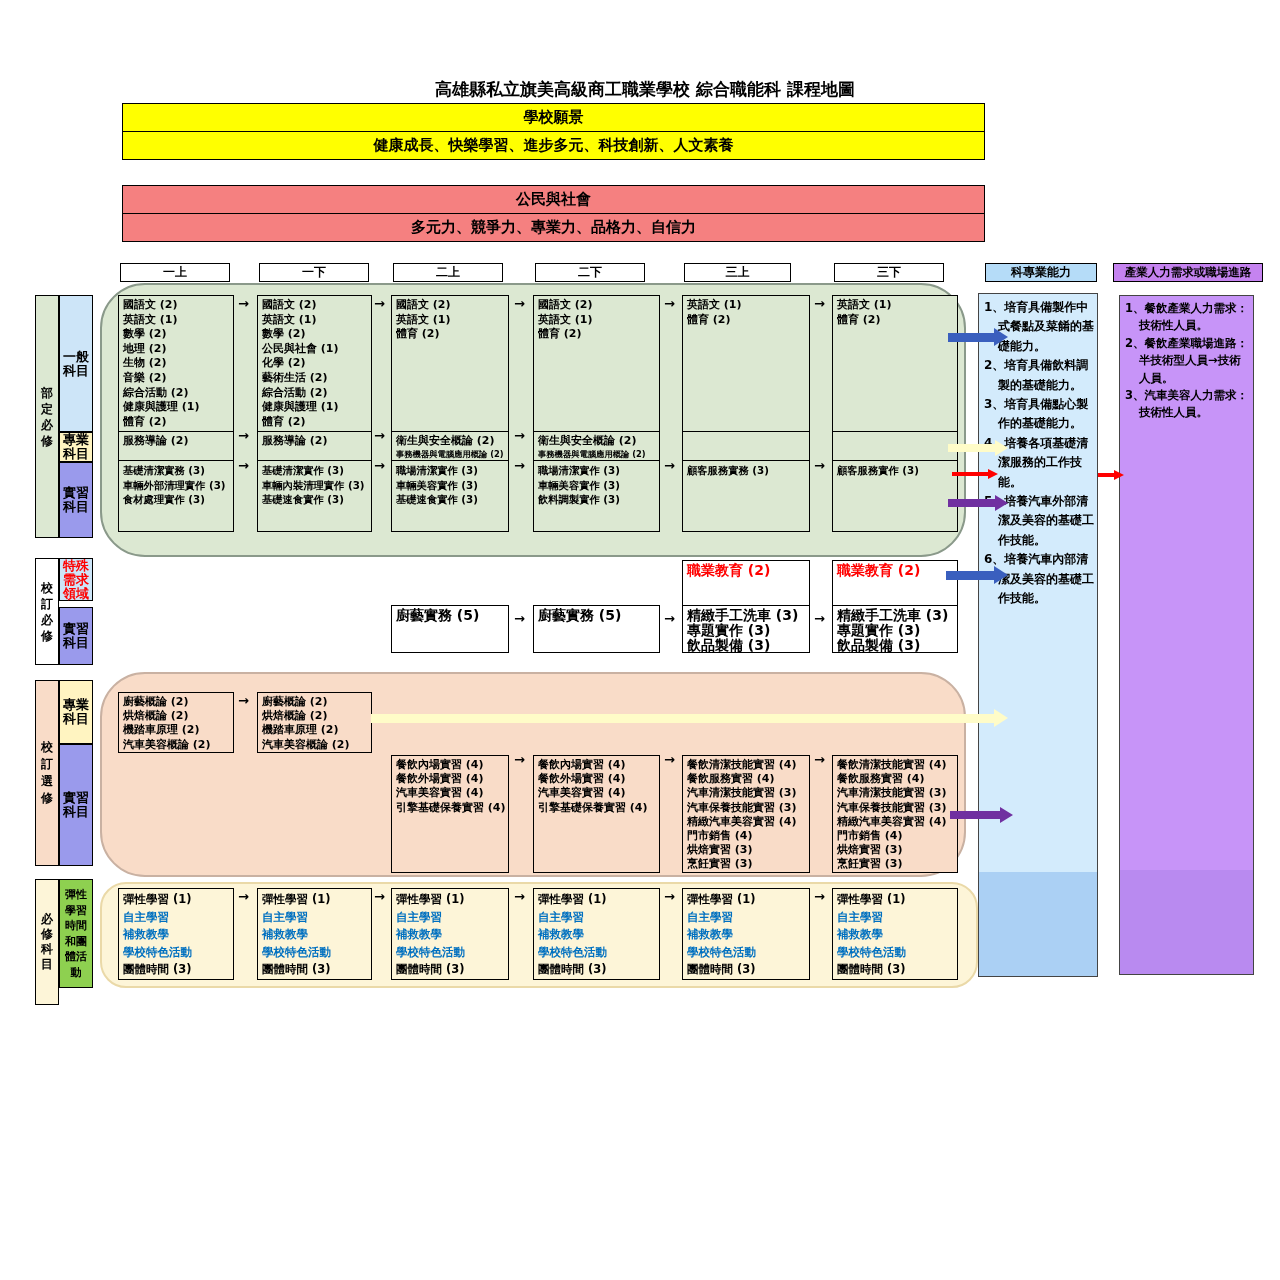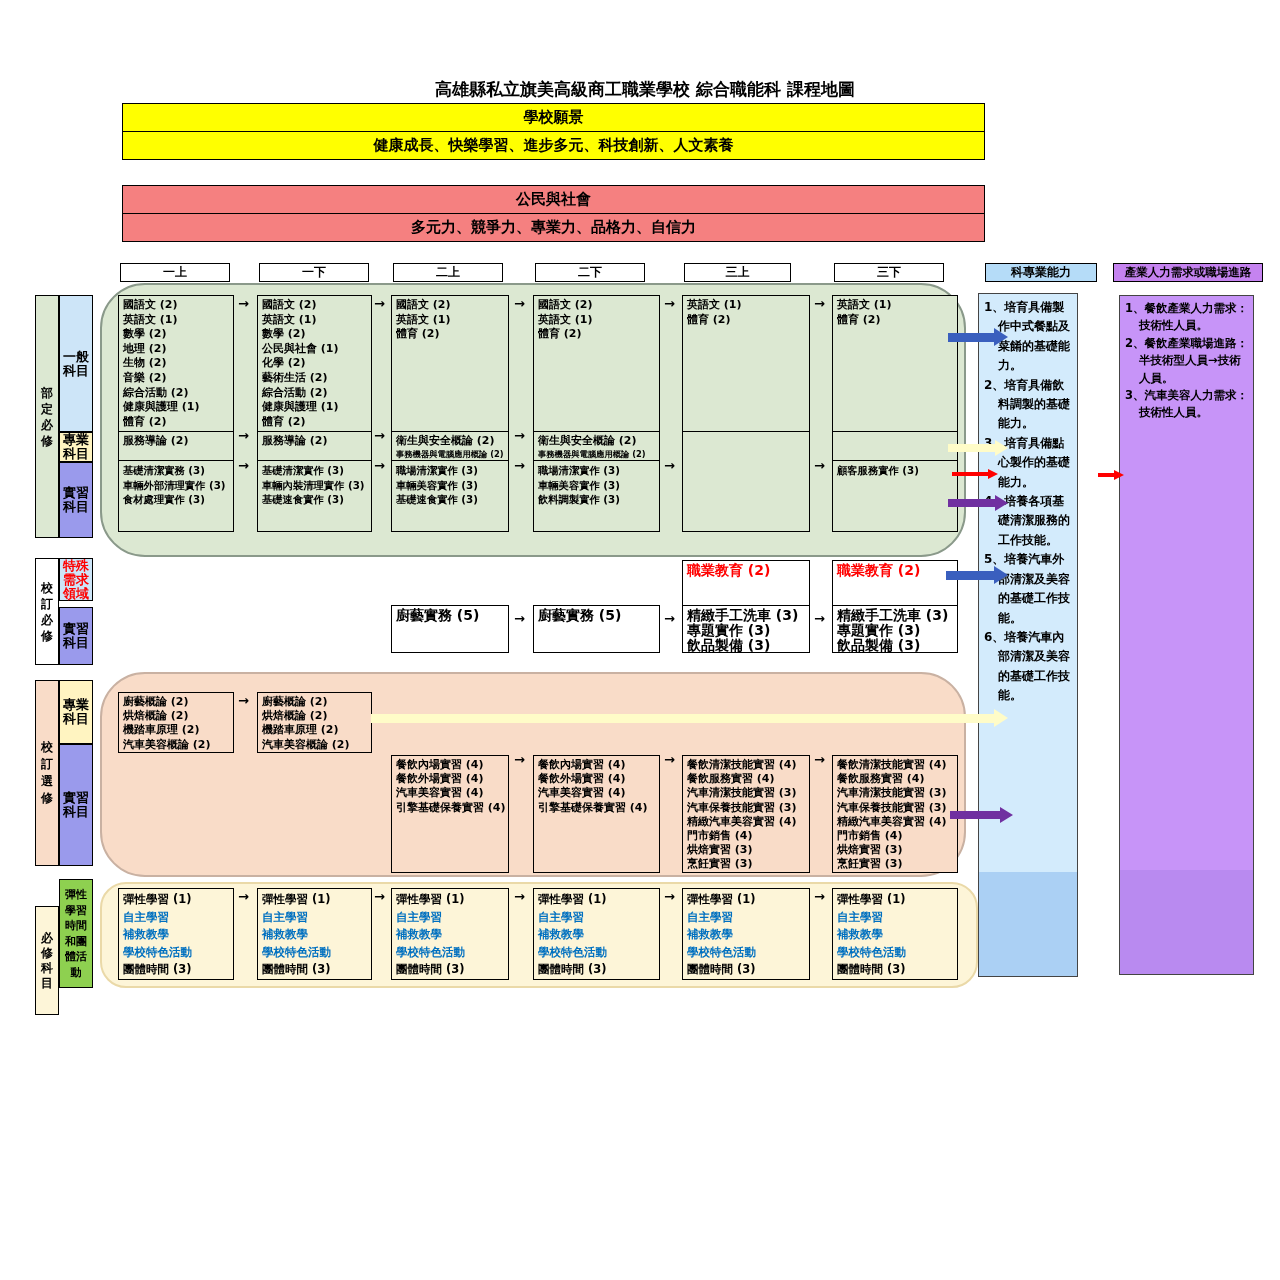--- a/index.html
+++ b/index.html
@@ -13,37 +13,37 @@
   .vision{top:103px;background:#FFFF00}
   .student{top:185px;background:#F58080}
   .cont-green{left:100px;top:283px;width:866px;height:274px;background:#DCE8D2;border:2px solid #8a998a;border-radius:45px}
   .cont-peach{left:100px;top:672px;width:866px;height:205px;background:#F9DCC8;border:2px solid #c9b1a2;border-radius:45px}
   .cont-cream{left:100px;top:882px;width:878px;height:106px;background:#FDF5D8;border:2px solid #ead9a8;border-radius:26px}
   .vlabel{display:flex;align-items:center;justify-content:center;text-align:center;border:1px solid #000}
   .vlabel>span{display:inline-block;word-break:break-all}
   .lbl-ministry{left:35px;top:295px;width:24px;height:243px;background:#DCE8D2;font-size:12px;line-height:16px}
   .lbl-schoolreq{left:35px;top:558px;width:24px;height:107px;background:#fff;font-size:12px;line-height:16px}
   .lbl-elective{left:35px;top:680px;width:24px;height:186px;background:#F9DCC8;font-size:12px;line-height:17px}
-  .lbl-flex{left:35px;top:906px;width:24px;height:109px;background:#FDF5D8;font-size:12px;line-height:15px}
+  .lbl-flex{left:35px;top:879px;width:24px;height:126px;background:#FDF5D8;font-size:12px;line-height:15px}
   .lbl-ministry>span,.lbl-schoolreq>span,.lbl-elective>span,.lbl-flex>span{width:13px}
   .sub{left:59px;width:34px;font-size:13px;line-height:14px}
   .sub>span{width:26px}
   .sub-general{top:295px;height:137px;background:#CDE5F8}
   .sub-prof{top:432px;height:30px;background:#FFF4C1}
   .sub-prac{top:462px;height:76px;background:#9A9AEC}
   .sub-special{top:558px;height:43px;background:#CDE5F8;color:#FF0000}
   .sub-reqprac{top:607px;height:58px;background:#9A9AEC}
   .sub-elecprof{top:680px;height:64px;background:#FFF4C1}
   .sub-elecprac{top:744px;height:122px;background:#9A9AEC}
   .sub-flex{top:879px;height:109px;background:#8ED050;font-size:11px;line-height:15.5px}
   .hdr-box{height:19px;line-height:17px;text-align:center;font-size:12px;border:1px solid #000;background:#fff}
   .hdr-abilities{left:985px;top:263px;width:112px;background:#B5DCF8}
   .hdr-industry{left:1113px;top:263px;width:150px;background:#C583F0;font-size:11.5px}
   .panel{border:1px solid #444}
-  .panel-abilities{left:978px;top:293px;width:100px;height:684px;background:#D3EBFC}
+  .panel-abilities{left:978px;top:293px;width:120px;height:684px;background:#D3EBFC}
   .panel-industry{left:1119px;top:295px;width:135px;height:680px;background:#C794F8}
   .pdark{position:absolute;left:0;bottom:0;width:100%;height:104px}
   .pa-dark{background:#ABD0F4}
   .pi-dark{background:#B98AF0}
   .plist{position:absolute;left:5px;right:2px;top:4px}
   .panel-abilities .plist div{font-size:12px;line-height:19.4px;padding-left:14px;text-indent:-14px}
   .panel-industry .plist div{font-size:11.5px;line-height:17.4px;padding-left:14px;text-indent:-14px}
   .cbox{position:absolute;border:1px solid #000}
   .csec{padding:2px 4px;overflow:hidden}
   .csec+.csec{border-top:1px solid #000}
@@ -222,20 +222,23 @@
         <div>車輛美容實作 (3)</div>
         <div>飲料調製實作 (3)</div>
       </div>
     </div>
     <div class="cbox s-min" style="left: 682px; top: 295px; width: 128px; height: 237px; background: rgb(220, 232, 210);">
       <div class="csec sec-gen" style="height: 135px;">
         <div>英語文 (1)</div>
         <div>體育 (2)</div>
       </div>
       <div class="csec sec-prof" style="height: 29px;"></div>
+      <div class="csec sec-prac" style="height: 71px;">
+        <div>顧客服務實務 (3)</div>
+      </div>
     </div>
     <div class="cbox s-min" style="left: 832px; top: 295px; width: 126px; height: 237px; background: rgb(220, 232, 210);">
       <div class="csec sec-gen" style="height: 135px;">
         <div>英語文 (1)</div>
         <div>體育 (2)</div>
       </div>
       <div class="csec sec-prof" style="height: 29px;"></div>
       <div class="csec sec-prac" style="height: 71px;">
         <div>顧客服務實作 (3)</div>
       </div>

